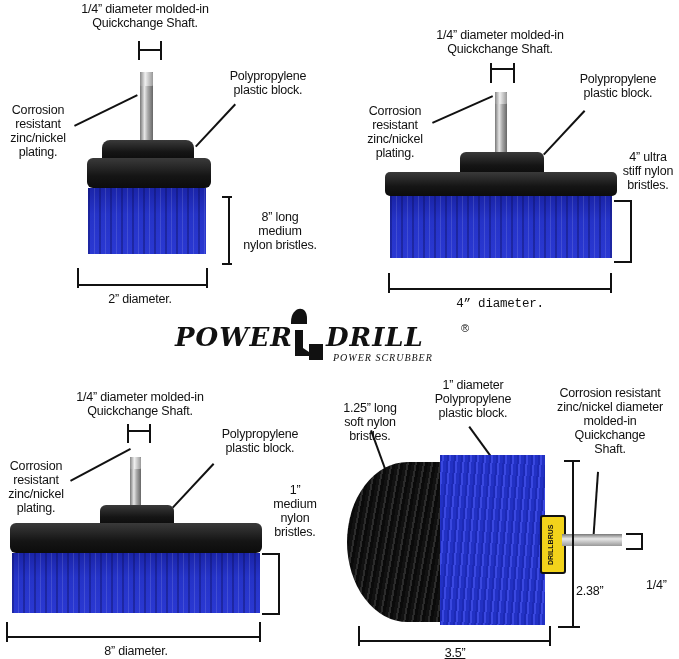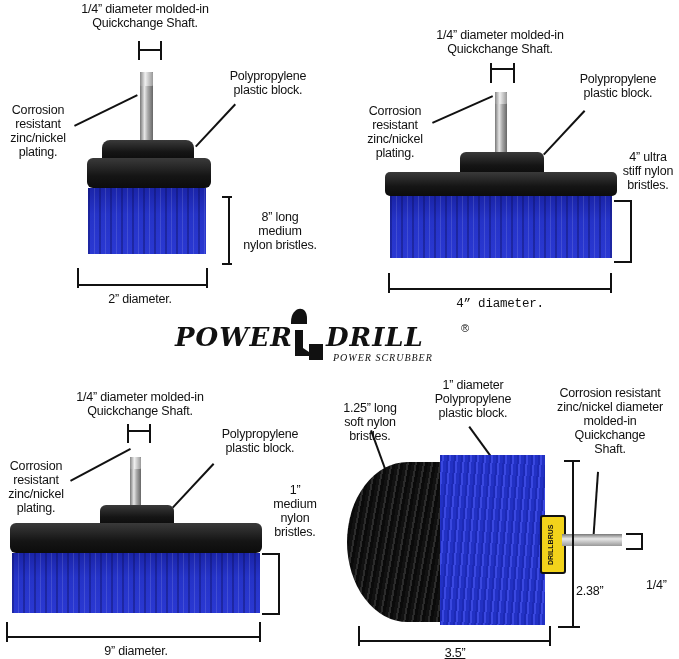--- a/index.html
+++ b/index.html
@@ -141,21 +141,21 @@
 medium
 nylon
 bristles.</div>
   <div class="vbar" style="left:278px;top:553px;height:62px;"></div>
   <div class="hbar" style="left:262px;top:553px;width:18px;"></div>
   <div class="hbar" style="left:262px;top:613px;width:18px;"></div>
 
   <div class="vbar" style="left:6px;top:622px;height:20px;"></div>
   <div class="vbar" style="left:259px;top:622px;height:20px;"></div>
   <div class="hbar" style="left:6px;top:636px;width:255px;"></div>
-  <div class="lbl" style="left:86px;top:644px;width:100px;">9” diameter.</div>
+  <div class="lbl" style="left:86px;top:644px;width:100px;">8” diameter.</div>
 </div>
 
 <div>
   <div class="lbl" style="left:330px;top:401px;width:80px;">1.25” long
 soft nylon
 bristles.</div>
   <div class="line" style="left:372px;top:430px;width:60px;transform:rotate(70deg);"></div>
 
   <div class="lbl" style="left:418px;top:378px;width:110px;">1” diameter
 Polypropylene

